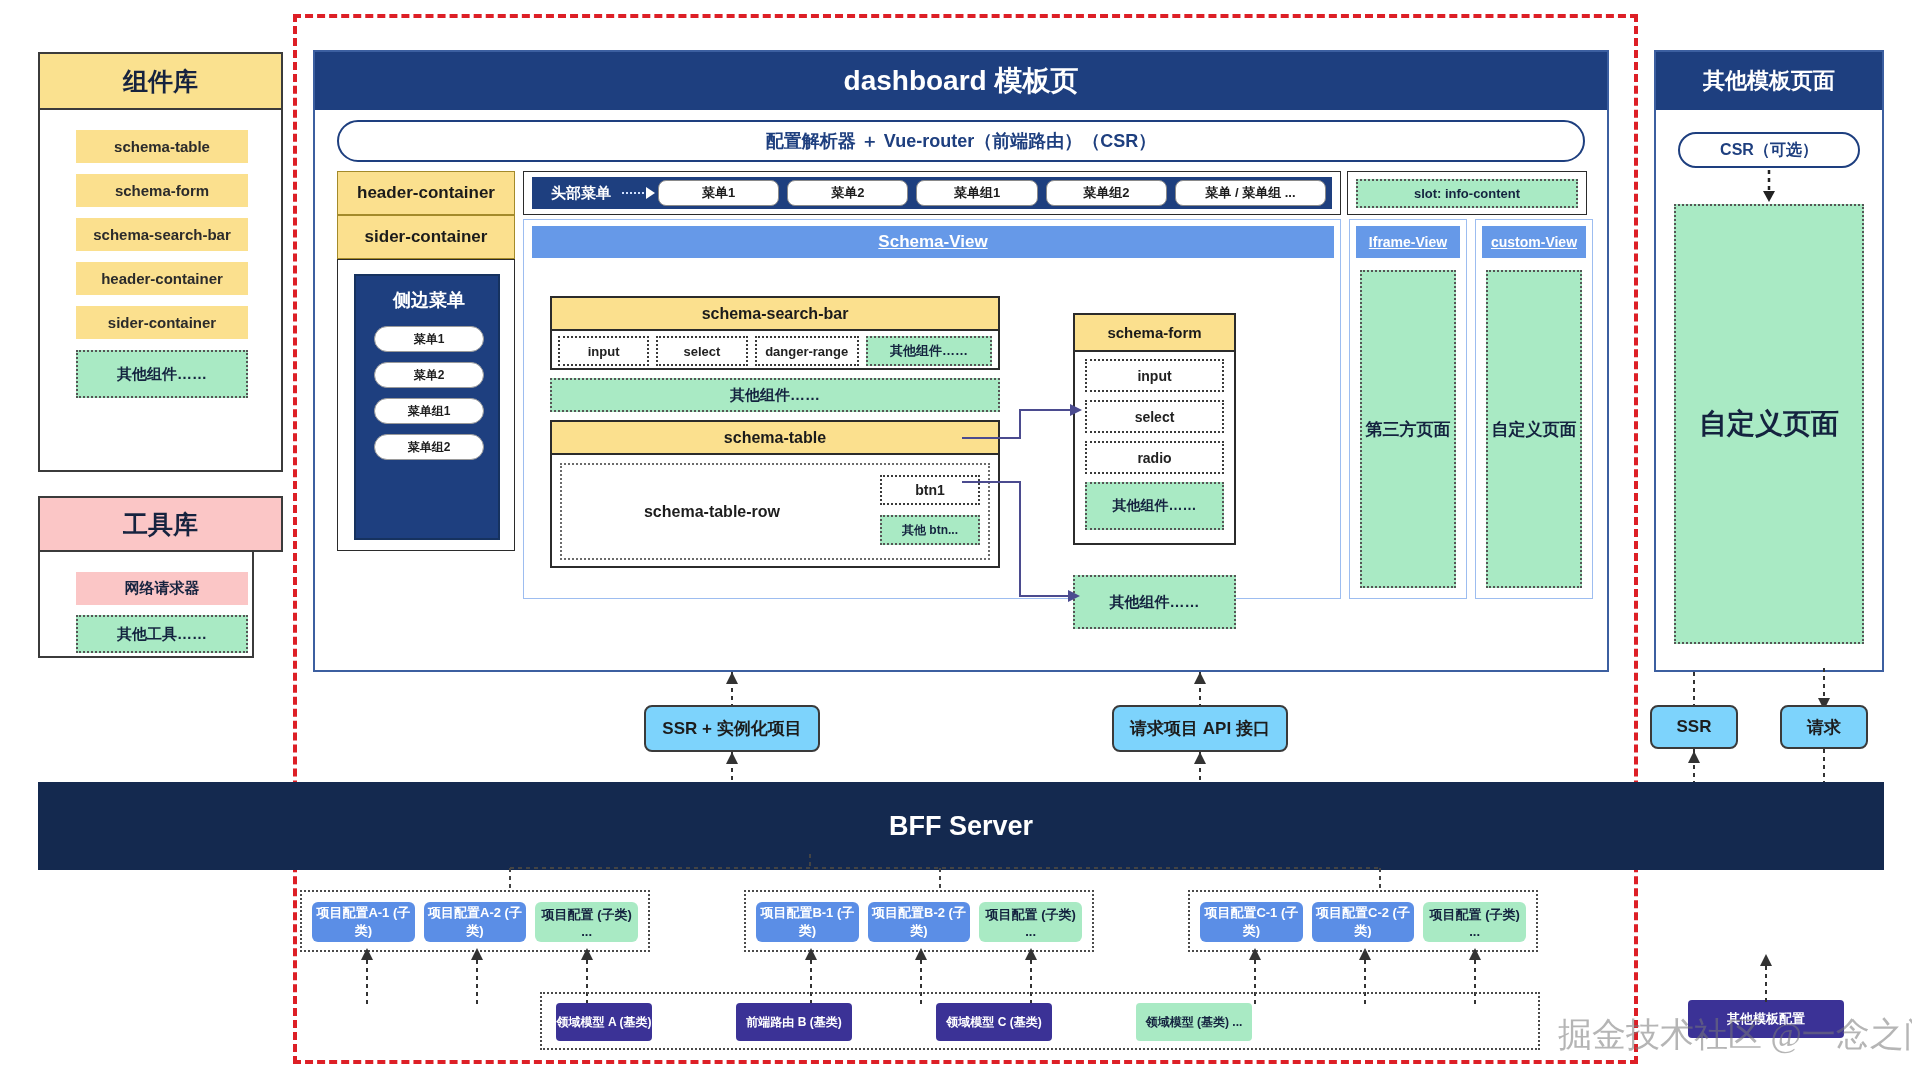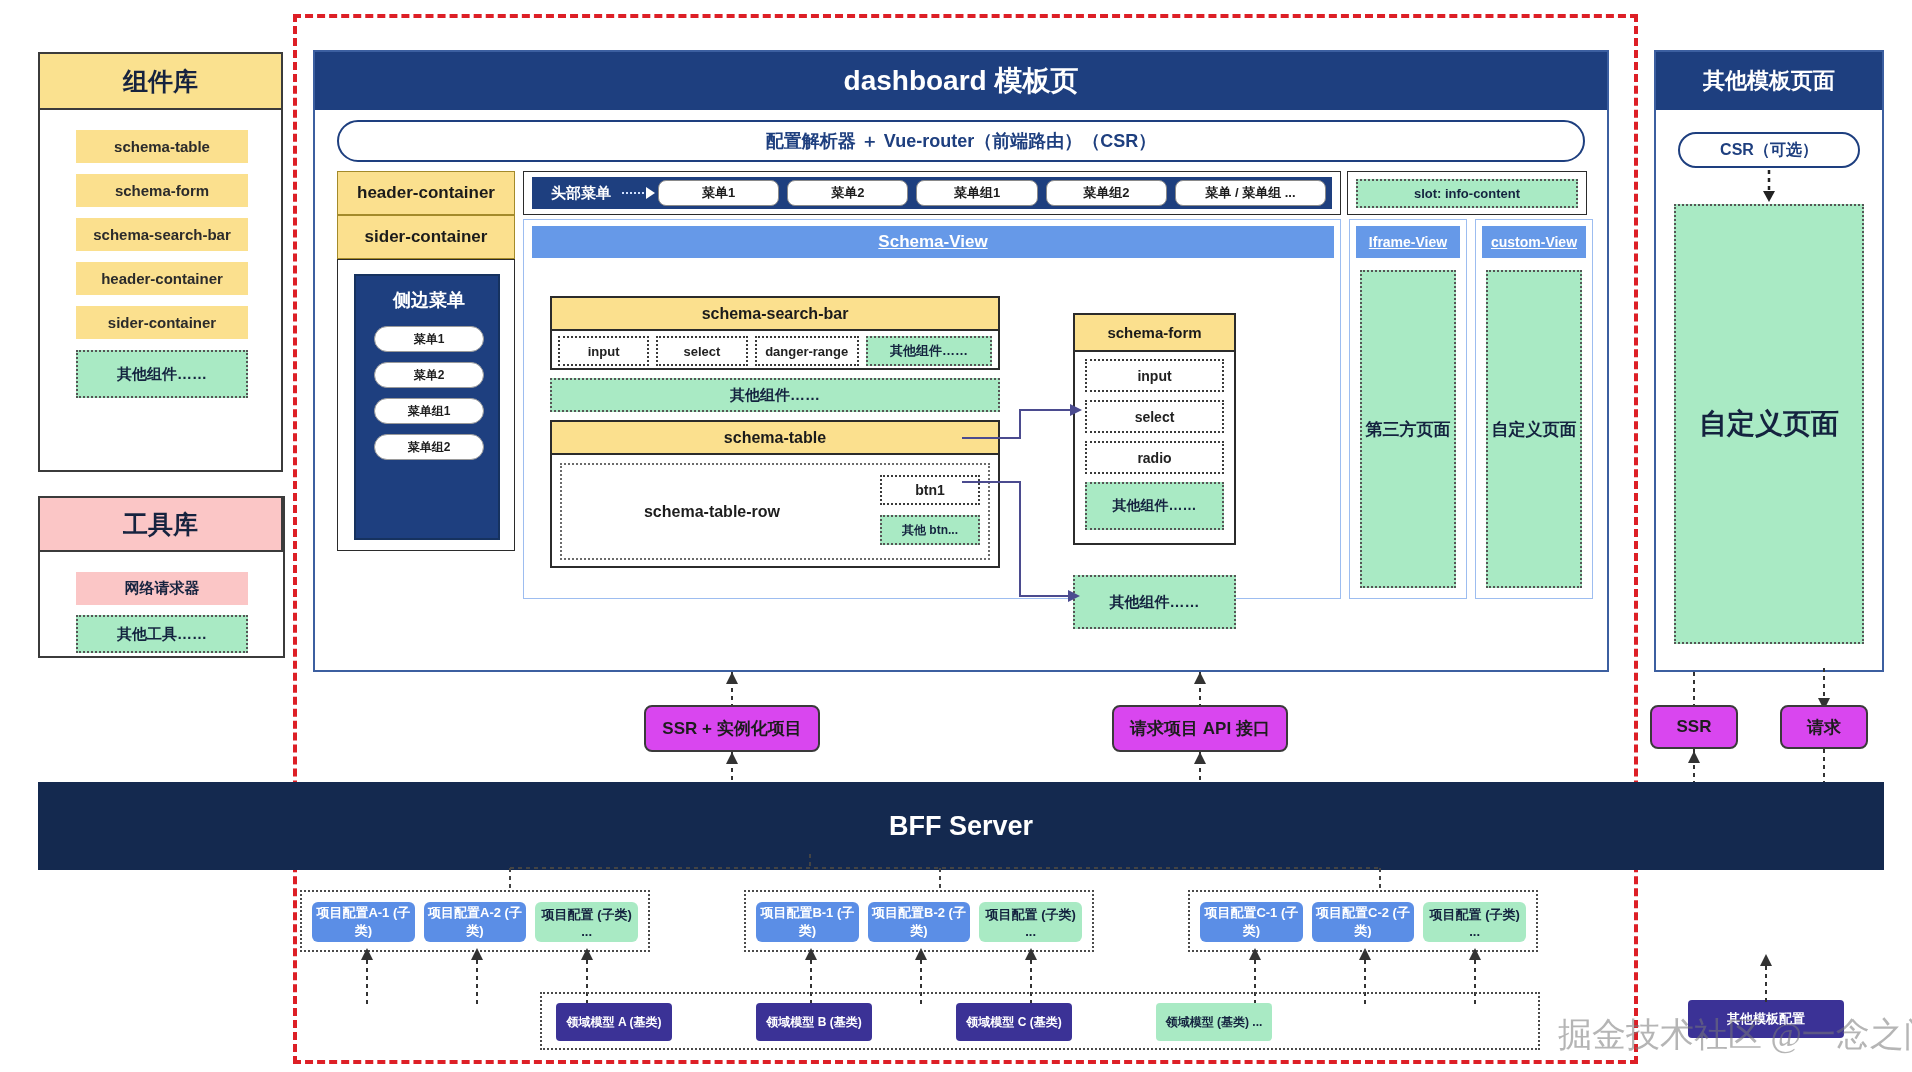--- a/index.html
+++ b/index.html
@@ -29,21 +29,21 @@
     background:#a9eac4;border:2px dotted #555;color:#14233f;font-weight:bold;
   }
   .white-dotted{background:#ffffff;border:2px dotted #3a3a3a;color:#222;font-weight:bold;}
   .navy{background:#1e3f7f;color:#ffffff;font-weight:bold;}
   .navy-dark{background:#14294f;color:#ffffff;font-weight:bold;}
   .blue-head{background:#6699e8;color:#ffffff;font-weight:bold;text-decoration:underline;}
   .pill{
     background:#ffffff;border:2px solid #1e3f7f;border-radius:999px;
     color:#1e3f7f;font-weight:bold;
   }
-  .roundbox{background:#d946ef;border:2px solid #3a3a3a;border-radius:8px;color:#1d1d1d;font-weight:bold;}
+  .roundbox{background:#7dd3fc;border:2px solid #3a3a3a;border-radius:8px;color:#1d1d1d;font-weight:bold;}
   .menu-pill{
     background:#ffffff;border:1.5px solid #8a8a8a;border-radius:8px;
     color:#1d1d1d;font-weight:bold;
   }
   .side-pill{
     background:#ffffff;border:1.5px solid #9a9a9a;border-radius:999px;
     color:#1d1d1d;font-weight:bold;
   }
   .blue-chip{background:#5b8ee6;color:#ffffff;font-weight:bold;border-radius:6px;}
   .green-chip{background:#a9eac4;color:#14233f;font-weight:bold;border-radius:6px;}
@@ -69,21 +69,21 @@
     <div class="abs vstack" style="left:36px;top:76px;width:172px;gap:11px;">
       <div class="ctr yellow-chip" style="height:33px;font-size:15px;">schema-table</div>
       <div class="ctr yellow-chip" style="height:33px;font-size:15px;">schema-form</div>
       <div class="ctr yellow-chip" style="height:33px;font-size:15px;">schema-search-bar</div>
       <div class="ctr yellow-chip" style="height:33px;font-size:15px;">header-container</div>
       <div class="ctr yellow-chip" style="height:33px;font-size:15px;">sider-container</div>
       <div class="ctr green-dashed" style="height:44px;font-size:15px;">其他组件……</div>
     </div>
   </div>
 
-  <div class="abs panel" style="left:38px;top:496px;width:247px;height:162px;">
+  <div class="abs panel" style="left:38px;top:496px;width:216px;height:162px;">
     <div class="panel-head pink-head abs" style="left:-2px;top:-2px;width:245px;height:56px;font-size:25px;">工具库</div>
     <div class="abs vstack" style="left:36px;top:74px;width:172px;gap:10px;">
       <div class="ctr pink-chip" style="height:33px;font-size:15px;">网络请求器</div>
       <div class="ctr green-dashed" style="height:34px;font-size:15px;">其他工具……</div>
     </div>
   </div>
 
   <div class="abs" style="left:313px;top:50px;width:1296px;height:622px;border:2px solid #3c5fa0;background:#ffffff;">
 
     <div class="ctr pill abs" style="left:22px;top:68px;width:1248px;height:42px;font-size:18px;">配置解析器 ＋ Vue-router（前端路由）（CSR）</div>
@@ -294,22 +294,22 @@
         <polygon points="615,14 627,14 621,2"></polygon>
         <polygon points="725,14 737,14 731,2"></polygon>
       <polygon points="949,14 961,14 955,2"></polygon>
         <polygon points="1059,14 1071,14 1065,2"></polygon>
         <polygon points="1169,14 1181,14 1175,2"></polygon>
     </g>
   </svg>
 
   <div class="abs dotted-group" style="left:540px;top:992px;width:1000px;height:58px;">
     <div class="abs" style="left:14px;top:9px;width:972px;height:38px;display:flex;gap:84px;">
-      <div class="ctr purple-chip" style="width:116px;font-size:12px;">领域模型 A (基类)</div>
-      <div class="ctr purple-chip" style="width:116px;font-size:12px;">领域模型 B (基类)</div>
+      <div class="ctr purple-chip" style="width:96px;font-size:12px;">领域模型 A (基类)</div>
+      <div class="ctr purple-chip" style="width:116px;font-size:12px;">前端路由 B (基类)</div>
       <div class="ctr purple-chip" style="width:116px;font-size:12px;">领域模型 C (基类)</div>
       <div class="ctr green-chip2" style="width:116px;font-size:12px;">领域模型 (基类) ...</div>
     </div>
   </div>
 
   <div class="ctr purple-chip abs" style="left:1688px;top:1000px;width:156px;height:38px;font-size:13px;">其他模板配置</div>
   <svg class="abs" style="left:1756px;top:952px;width:20px;height:50px;" viewBox="0 0 20 50">
     <line x1="10" y1="50" x2="10" y2="10" stroke="#333" stroke-width="2" stroke-dasharray="4 4"></line>
     <polygon points="4,14 16,14 10,2" fill="#333"></polygon>
   </svg>

